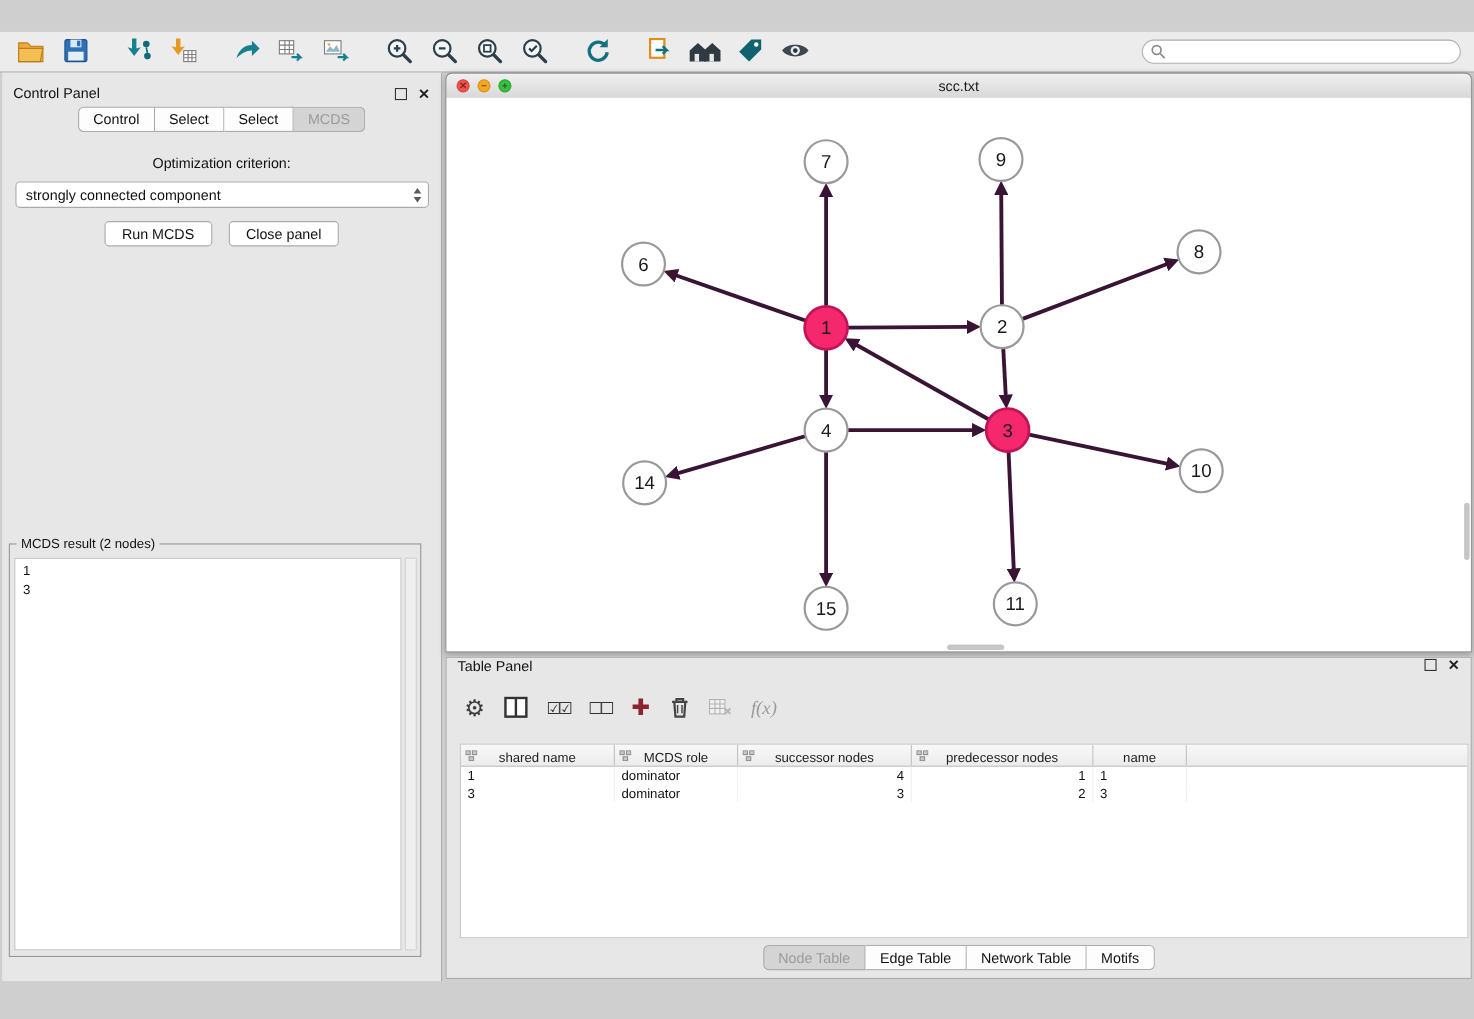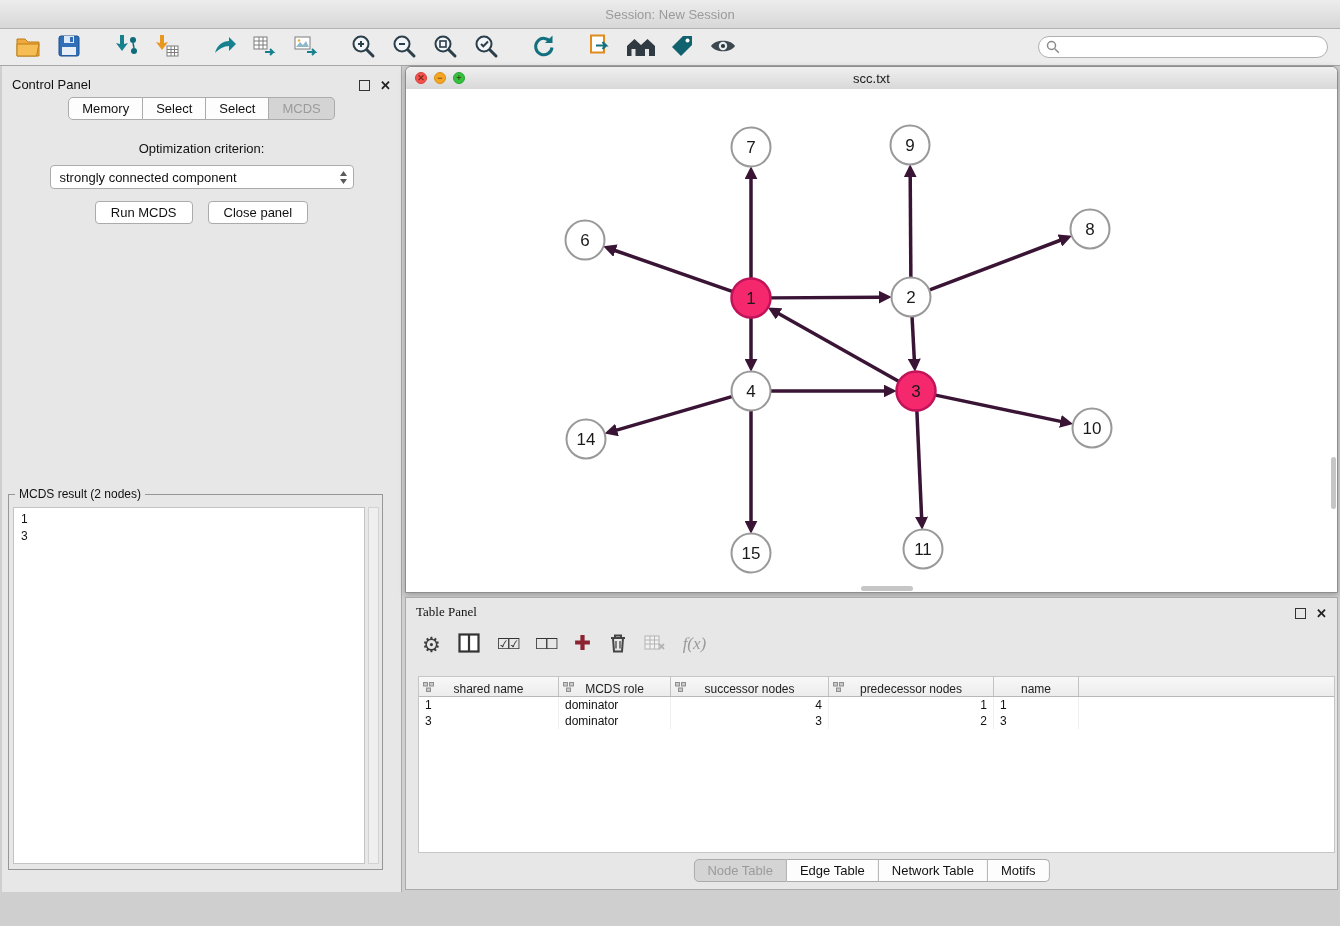--- a/index.html
+++ b/index.html
@@ -21,21 +21,21 @@
   .cp-header{height:26px;display:flex;align-items:flex-end;padding:0 10px;font-size:13px;color:#111;}
   .win-icons{margin-left:auto;display:flex;gap:10px;align-items:center;}
   .float-ic{width:9px;height:9px;border:1.5px solid #333;display:inline-block;}
   .close-ic{font-size:13px;font-weight:bold;color:#222;line-height:1;}
   .seg-tabs{display:flex;justify-content:center;margin-top:5px;}
   .seg-tab{border:1px solid #ababab;border-left:none;background:#fdfdfd;font-size:13px;padding:3px 13px;color:#111;white-space:nowrap;}
   .seg-tab:first-child{border-left:1px solid #ababab;border-radius:5px 0 0 5px;}
   .seg-tab:last-child{border-radius:0 5px 5px 0;text-align:right;}
   .seg-tab.active{background:#d4d4d4;color:#9b9b9b;}
   .opt-label{margin-top:21px;text-align:center;font-size:13px;color:#111;}
-  .dropdown{position:relative;margin:9px auto 0;width:304px;height:24px;background:#fff;border:1px solid #ababab;border-radius:4px;font-size:13px;color:#111;display:flex;align-items:center;padding:0 26px 0 9px;box-sizing:border-box;}
+  .dropdown{position:relative;margin:9px auto 0;width:376px;height:24px;background:#fff;border:1px solid #ababab;border-radius:4px;font-size:13px;color:#111;display:flex;align-items:center;padding:0 26px 0 9px;box-sizing:border-box;}
   .dd-arrows{position:absolute;right:5px;top:4px;}
   .btn-row{display:flex;justify-content:center;gap:15px;margin-top:12px;}
   .btn{background:#fff;border:1px solid #ababab;border-radius:4px;font-size:13px;color:#111;padding:3px 15px;font-family:"Liberation Sans",sans-serif;}
   .result-box{position:absolute;left:6px;top:428px;width:373px;height:374px;border:1px solid #979797;}
   .result-title{position:absolute;top:-8px;left:6px;background:#e7e7e7;padding:0 4px;font-size:12px;color:#111;}
   .result-area{position:absolute;left:4px;top:12px;right:17px;bottom:5px;background:#fff;border:1px solid #c4c4c4;font-size:12px;line-height:17px;padding:3px 7px;box-sizing:border-box;white-space:pre-line;color:#111;overflow:hidden;}
   .result-scroll{position:absolute;right:3px;top:12px;bottom:5px;width:11px;background:#efefef;border:1px solid #d2d2d2;box-sizing:border-box;}
 
   
   .network-window{position:absolute;left:405px;top:66px;width:933px;height:527px;border:1px solid #8d8d8d;border-radius:6px 6px 0 0;background:#fff;box-sizing:border-box;box-shadow:0 2px 6px rgba(0,0,0,.25);}
@@ -44,21 +44,21 @@
   .light{width:12px;height:12px;border-radius:50%;font-size:9px;line-height:11px;text-align:center;color:rgba(60,20,0,.65);font-weight:bold;box-sizing:border-box;}
   .light.red{background:#f4534d;border:1px solid #d8403a;}
   .light.yellow{background:#f5a623;border:1px solid #d78f17;}
   .light.green{background:#35c13e;border:1px solid #27a432;}
   .nw-canvas{position:absolute;left:0;top:22px;right:0;bottom:0;background:#fff;overflow:hidden;}
   .graph text{font-family:"Liberation Sans",sans-serif;font-size:17px;}
   .scroll-stub{position:absolute;background:#c6c6c6;border-radius:3px;}
 
   
   .table-panel{position:absolute;left:405px;top:597px;width:933px;height:293px;background:#e7e7e7;border:1px solid #ababab;box-sizing:border-box;}
-  .tp-header{height:22px;display:flex;align-items:flex-end;padding:0 10px;font-size:13px;color:#111;font-family:Liberation Serif, serif;}
+  .tp-header{height:22px;display:flex;align-items:flex-start;padding:0 10px;font-size:13px;color:#111;}
   .tp-toolbar{position:absolute;left:16px;top:28px;height:36px;display:flex;align-items:center;gap:17px;}
   .ticon{display:flex;align-items:center;justify-content:center;background:transparent;border:0;padding:0;}
   .gear-glyph{font-size:21px;color:#3d3d3d;line-height:1;}
   .chk-glyph{font-size:15px;color:#333;letter-spacing:-3px;}
   .fx-glyph{font-family:"Liberation Serif",serif;font-style:italic;font-size:17px;color:#9a9a9a;}
   .table-wrap{position:absolute;left:12px;right:2px;top:78px;bottom:36px;background:#fff;border:1px solid #c6c6c6;box-sizing:border-box;overflow:hidden;}
   .thead{display:flex;height:19px;background:linear-gradient(#f8f8f8,#ececec);border-bottom:1px solid #b8b8b8;}
   .th{position:relative;border-right:1px solid #c3c3c3;font-size:12px;color:#222;display:flex;align-items:flex-end;justify-content:center;box-sizing:border-box;}
   .th .sort-ic{position:absolute;left:4px;top:4px;}
   .th.filler{flex:1;border-right:none;}
@@ -73,23 +73,20 @@
   .statusbar{position:absolute;left:0;bottom:0;right:0;height:33px;background:#e3e3e3;border-top:1px solid #a6a6a6;}
   .sb-left-btn{position:absolute;left:10px;top:6px;width:28px;height:20px;border:1px solid #9f9f9f;border-radius:3px;background:#f5f5f5;display:flex;align-items:center;justify-content:center;}
   .memory-btn{position:absolute;right:10px;top:5px;height:22px;border:1px solid #a5a5a5;border-radius:12px;background:#fbfbfb;display:flex;align-items:center;gap:6px;padding:0 12px;font-size:12px;color:#111;font-family:"Liberation Sans",sans-serif;box-sizing:border-box;}
   .mem-dot{width:9px;height:9px;border-radius:50%;}
 </style>
 </head>
 <body>
 
 <div class="app">
 
-  <div class="titlebar">
-    <span>Session: New Session</span>
-  </div>
 
   <div class="toolbar">
     <button class="tbtn">
         <span><svg width="26" height="24" viewBox="0 0 26 24">
             <path d="M2 5h8l3 3h11v14H2z" fill="#f0a93c" stroke="#bd7e19"></path>
             <path d="M2 10h22l-2.5 12H2z" fill="#f7bd55" stroke="#bd7e19"></path>
           </svg></span>
       </button>
     <button class="tbtn">
         <span><svg width="24" height="24" viewBox="0 0 24 24">
@@ -211,21 +208,21 @@
 
   <div class="control-panel">
     <div class="cp-header">
       <span>Control Panel</span>
       <span class="win-icons">
         <span class="float-ic"></span>
         <span class="close-ic">✕</span>
       </span>
     </div>
     <div class="seg-tabs">
-      <div class="seg-tab">Memory</div>
+      <div class="seg-tab">Control</div>
       <div class="seg-tab">Select</div>
       <div class="seg-tab">Select</div>
       <div class="seg-tab active">MCDS</div>
     </div>
     <div class="opt-label">Optimization criterion:</div>
     <div class="dropdown">
       <span>strongly connected component</span>
       <span class="dd-arrows"><svg width="9" height="15" viewBox="0 0 9 15">
             <path d="M4.5 1L8 6H1z" fill="#5a5a5a"></path>
             <path d="M4.5 14L1 9h7z" fill="#5a5a5a"></path>

